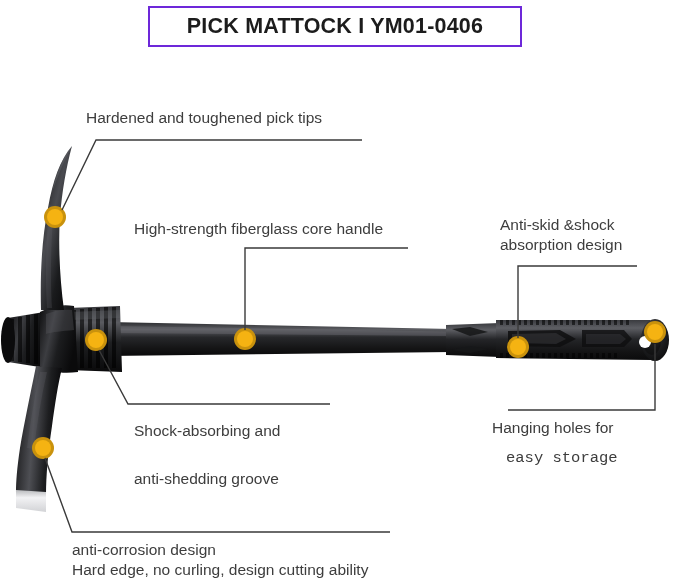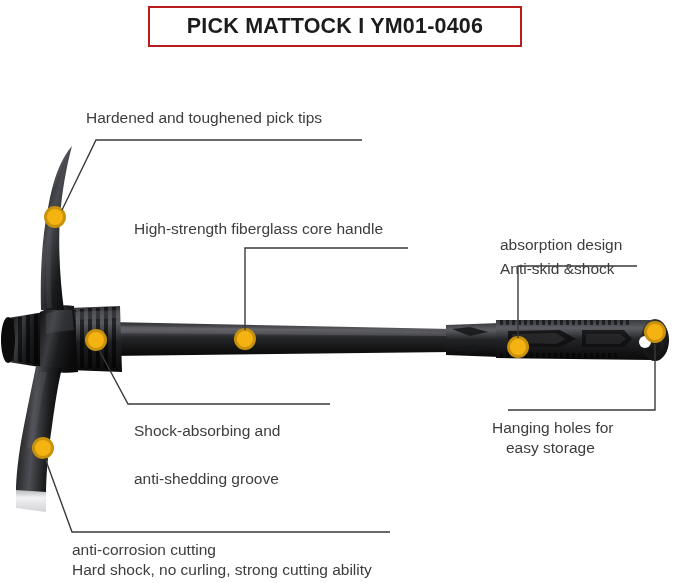--- a/index.html
+++ b/index.html
@@ -21,21 +21,21 @@
   }
 
   
   #title-box {
     position: absolute;
     left: 148px;
     top: 6px;
     width: 374px;
     height: 41px;
     box-sizing: border-box;
-    border: 2px solid #b91c1c;
+    border: 2px solid #6d28d9;
     background: #ffffff;
     display: flex;
     align-items: center;
     justify-content: center;
   }
   #title-text {
     font-size: 21.5px;
     font-weight: bold;
     color: #1c1c1c;
     letter-spacing: 0.2px;
@@ -296,32 +296,32 @@
 
       <path d="M 45,458 L 72,532 L 390,532"></path>
     </g>
   </svg>
 
   <div class="callout" style="left:86px; top:108px;">Hardened and toughened pick tips</div>
 
   <div class="callout" style="left:134px; top:219px;">High-strength fiberglass core handle</div>
 
   <div>
-    <div class="callout" style="left:500px; top:215px;margin-top:44px;">Anti-skid &amp;shock</div>
+    <div class="callout" style="left:500px; top:215px;">Anti-skid &amp;shock</div>
     <div class="callout" style="left:500px; top:235px;text-align:right;">absorption design</div>
   </div>
 
   <div>
     <div class="callout" style="left:134px; top:421px;">Shock-absorbing and</div>
     <div class="callout" style="left:134px; top:431px;margin-top:38px;">anti-shedding groove</div>
   </div>
 
   <div>
     <div class="callout" style="left:492px; top:418px;">Hanging holes for</div>
-    <div class="callout" style="left:506px; top:438px;">easy storage</div>
+    <div class="callout" style="left:506px; top:448px;font-family:Liberation Mono, monospace;">easy storage</div>
   </div>
 
   <div>
-    <div class="callout" style="left:72px; top:540px;">anti-corrosion cutting</div>
-    <div class="callout" style="left:72px; top:560px;">Hard shock, no curling, strong cutting ability</div>
+    <div class="callout" style="left:72px; top:540px;">anti-corrosion design</div>
+    <div class="callout" style="left:72px; top:560px;">Hard edge, no curling, design cutting ability</div>
   </div>
 
 </div>
 
 </body></html>

